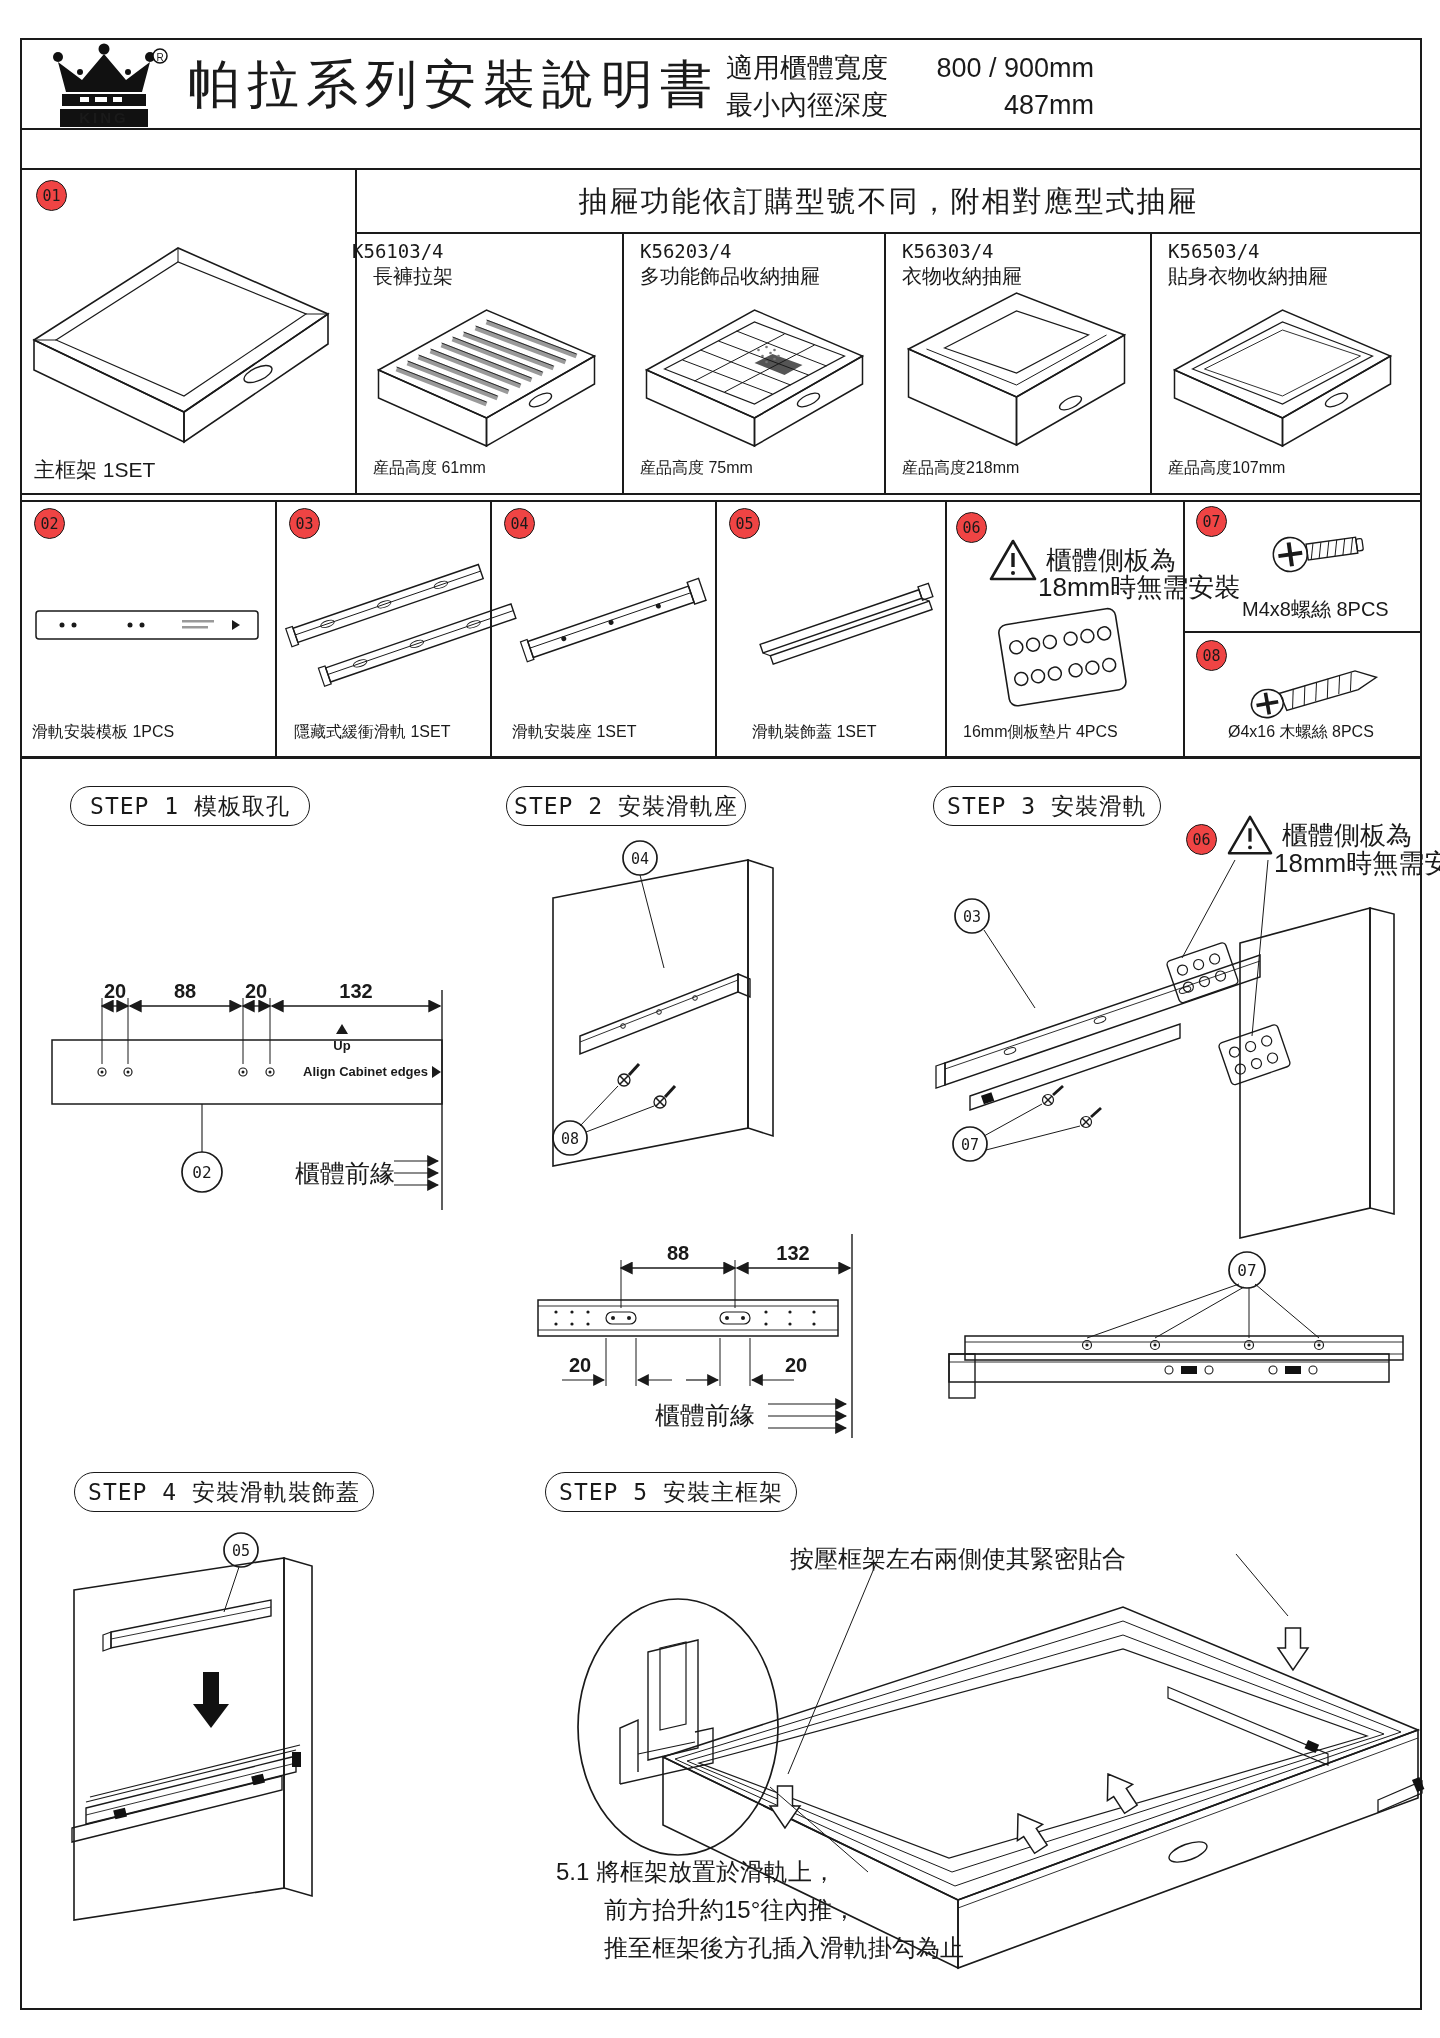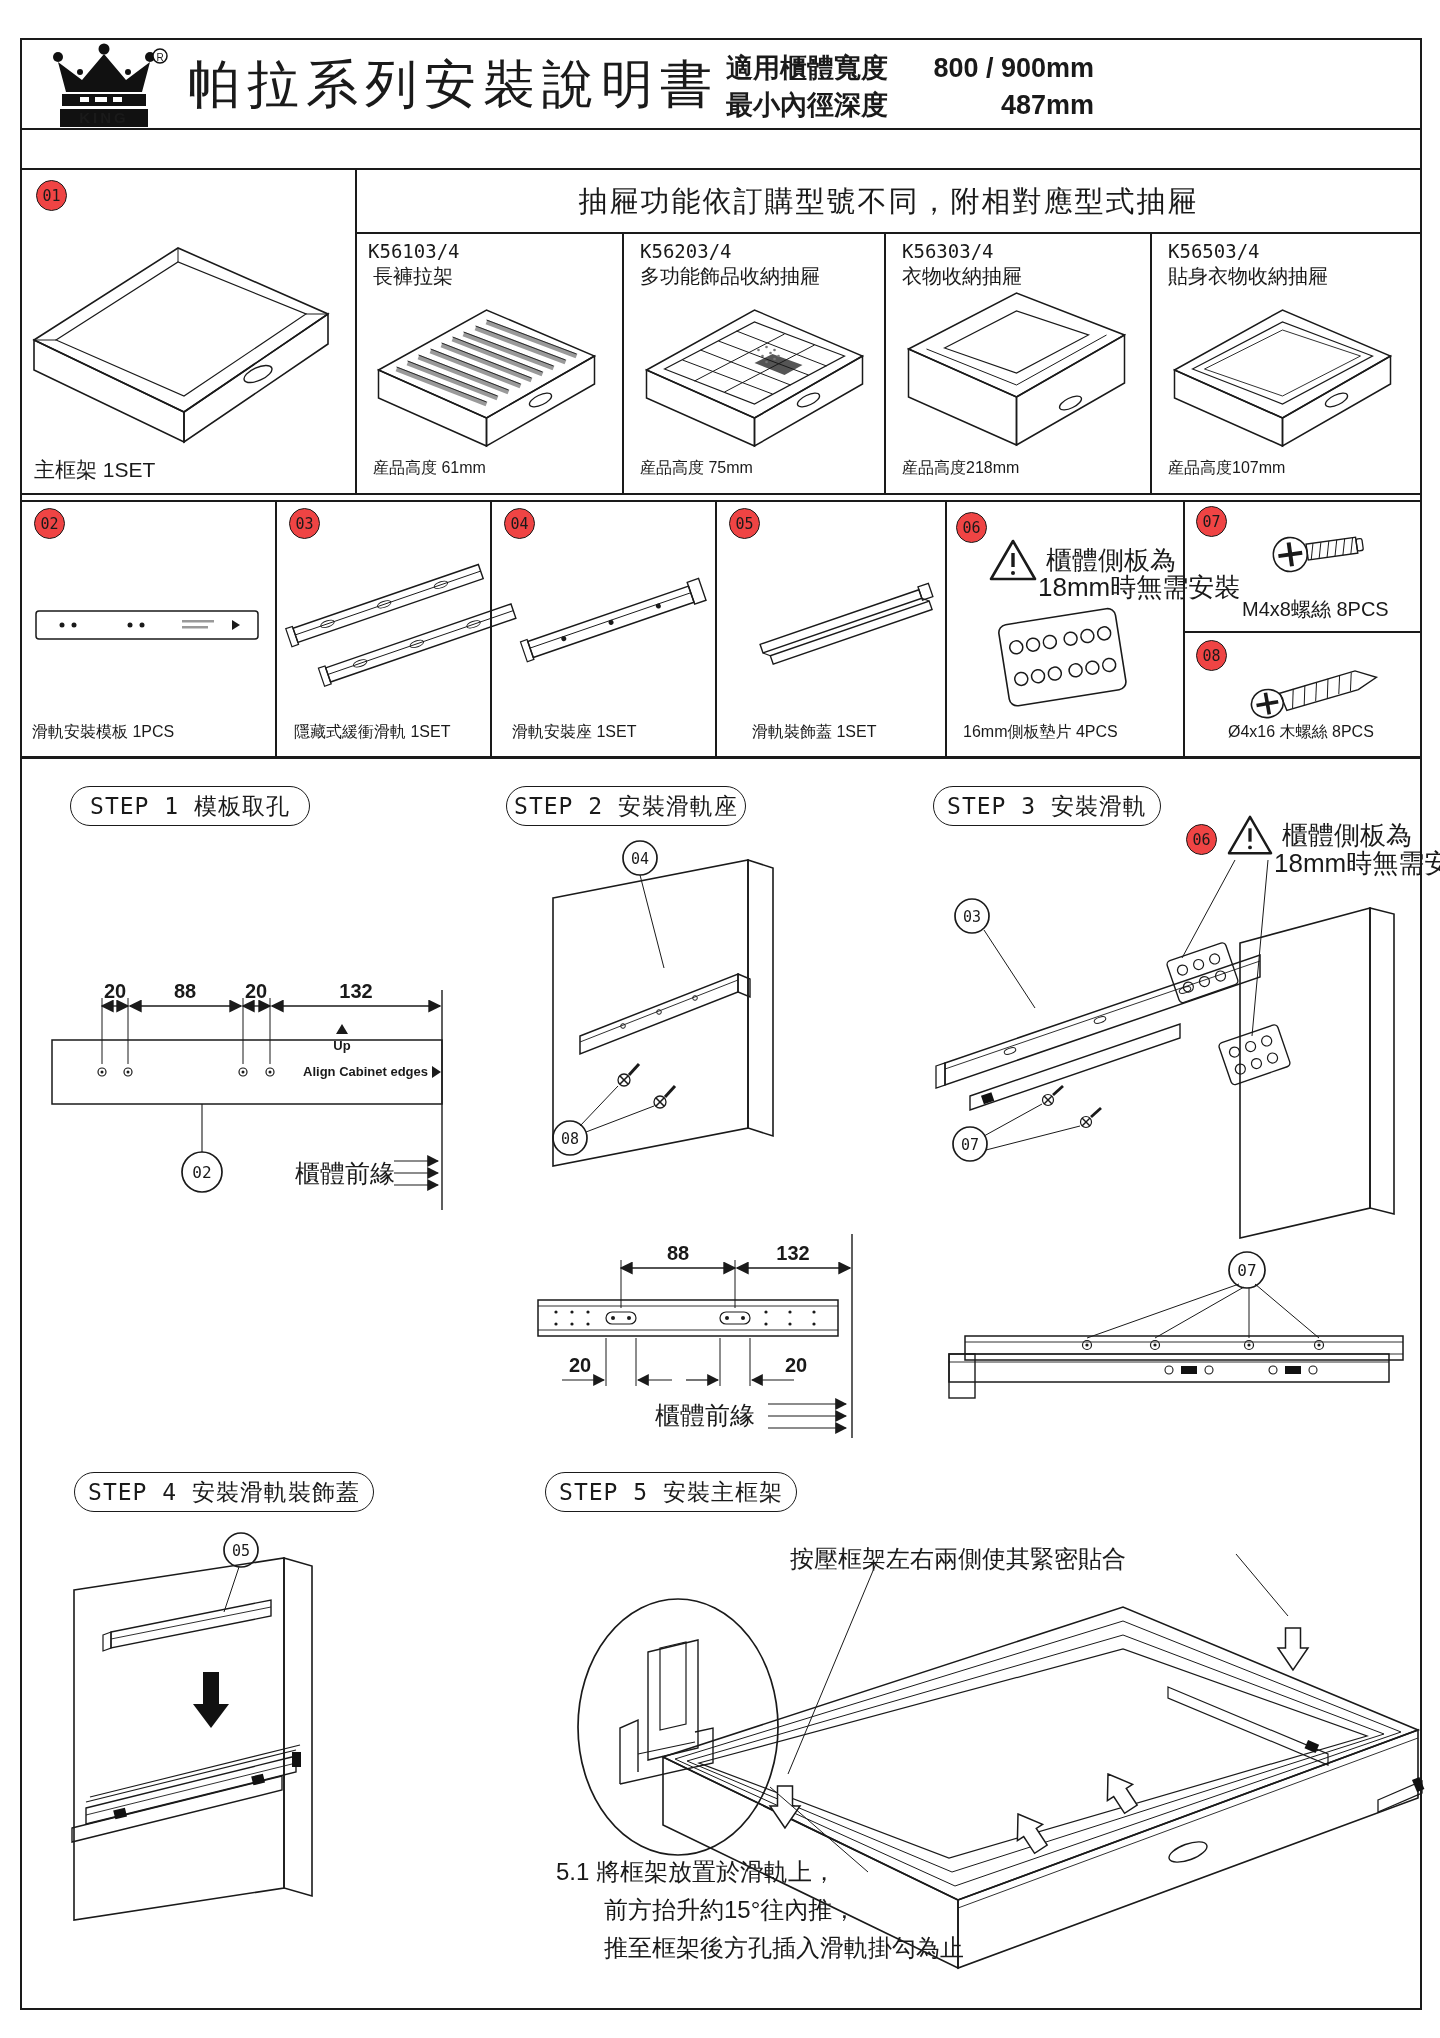--- a/index.html
+++ b/index.html
@@ -9,21 +9,21 @@
   .frame{position:absolute;left:20px;top:38px;width:1402px;height:1972px;border:2.5px solid #1a1a1a;background:#fff}
   .hline{position:absolute;background:#1a1a1a;height:2px}
   .vline{position:absolute;background:#1a1a1a;width:2px}
   .badge{position:absolute;width:31px;height:31px;border:1.8px solid #1a1a1a;border-radius:50%;
          display:flex;align-items:center;justify-content:center;
          font:15px "DejaVu Sans Mono",monospace;background:#ef4444;z-index:4}
   .pill{position:absolute;height:40px;border:1.8px solid #1a1a1a;border-radius:20px;
         display:flex;align-items:center;justify-content:center;white-space:nowrap;
         font:23px "DejaVu Sans Mono","Liberation Sans",sans-serif;letter-spacing:1px;background:#fff;padding:0 16px;z-index:4}
   .title{position:absolute;left:188px;top:50px;font-size:52px;letter-spacing:7px;white-space:nowrap}
-  .specs{position:absolute;left:726px;top:50px;width:368px;font-weight:bold;font-size:27px}
+  .specs{position:absolute;left:726px;top:50px;width:368px;font-weight:normal;font-size:27px}
   .specrow{display:flex;justify-content:space-between;line-height:37px;white-space:nowrap}
   .note{position:absolute;left:355px;top:182px;width:1067px;text-align:center;font-size:29px;letter-spacing:2px}
   .code{position:absolute;font:19px "DejaVu Sans Mono",monospace;white-space:nowrap}
   .name{position:absolute;font-size:20px;white-space:nowrap}
   .lbl{position:absolute;font-size:16px;white-space:nowrap}
   .warntxt{position:absolute;font-size:26px;white-space:nowrap}
   .steptxt{position:absolute;font-size:24px;white-space:nowrap;z-index:5}
   svg{position:absolute;overflow:visible}
   svg text{fill:#1a1a1a;font-family:"Liberation Sans","DejaVu Sans",sans-serif}
   svg text.mono{font-family:"DejaVu Sans Mono",monospace}
@@ -94,21 +94,21 @@
     <polygon class="ln" points="28,118 150,40 278,92 156,174" stroke-width="1.2" fill="#fff"></polygon>
     <polygon class="ln" points="156,190 300,92 300,122 156,220" stroke-width="1.6" fill="#fff"></polygon>
     <polygon class="ln" points="6,118 156,190 156,220 6,148" stroke-width="1.6" fill="#fff"></polygon>
     <line class="ln" x1="6" y1="118" x2="28" y2="118" stroke-width="1"></line>
     <line class="ln" x1="150" y1="26" x2="150" y2="40" stroke-width="1"></line>
     <line class="ln" x1="300" y1="92" x2="278" y2="92" stroke-width="1"></line>
     <ellipse class="ln" cx="230" cy="152" rx="15" ry="6.5" stroke-width="1.4" transform="rotate(-24 230 152)"></ellipse>
   </svg>
   <div class="lbl" style="left:34px;top:456px;font-size:21px">主框架 1SET</div>
 
-  <div class="code" style="left:368px;top:240px">K56103/4</div>
+  <div class="code" style="left:352px;top:240px">K56103/4</div>
   <div class="name" style="left:373px;top:263px">長褲拉架</div>
   <div class="code" style="left:640px;top:240px">K56203/4</div>
   <div class="name" style="left:640px;top:263px">多功能飾品收納抽屜</div>
   <div class="code" style="left:902px;top:240px">K56303/4</div>
   <div class="name" style="left:902px;top:263px">衣物收納抽屜</div>
   <div class="code" style="left:1168px;top:240px">K56503/4</div>
   <div class="name" style="left:1168px;top:263px">貼身衣物收納抽屜</div>
 
   <svg style="left:366px;top:292px" width="245" height="160" viewBox="0 0 240 160">
     <polygon class="ln" points="10,78 118,18 226,64 118,126" stroke-width="1.5" fill="#fff"></polygon>

